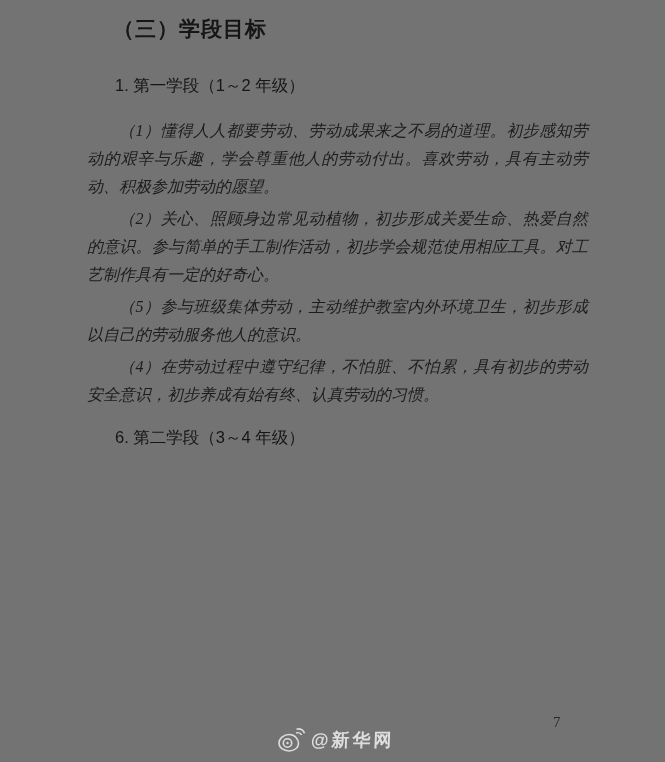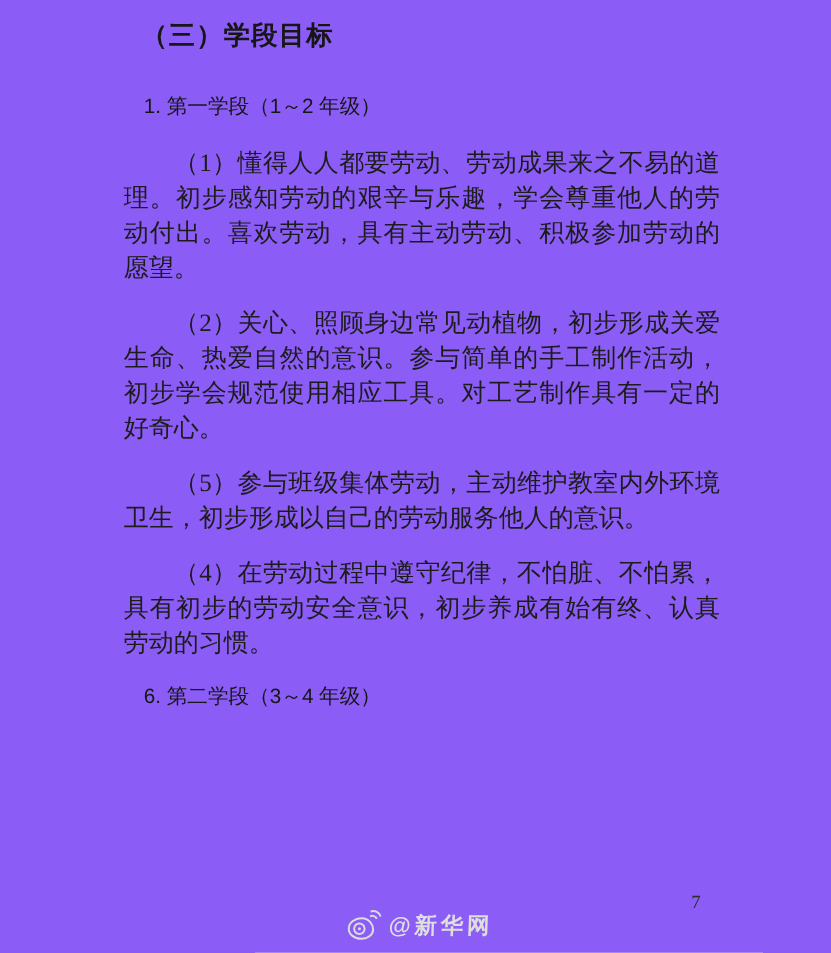--- a/index.html
+++ b/index.html
@@ -10,21 +10,21 @@
     width: 665px;
     height: 762px;
     background: #ffffff;
     font-family: "Liberation Serif", serif;
     color: #1c1c1c;
   }
   .page {
     position: relative;
     width: 665px;
     height: 762px;
-    background: #8b5cf6;
+    background: #737373;
     overflow: hidden;
   }
   .content {
     position: absolute;
     left: 83px;
     top: 0;
     width: 509px;
   }
   .doc-title {
     font-family: "Liberation Sans", sans-serif;
@@ -52,27 +52,28 @@
   .para-group {
     margin: 0;
   }
   .para-group.first {
     margin-top: 20px;
   }
   .para-group.second {
     margin-top: 18px;
   }
   p.body-para {
-    margin: 16px;
-    font-size: 20px;
+    margin: 4px;
+    font-size: 16px;
     line-height: 28px;
     text-align: justify;
     text-justify: inter-ideograph;
     text-indent: 2em;
     color: #1c1c1c;
+    font-style: italic;
   }
   .page-number {
     position: absolute;
     left: 553px;
     top: 714px;
     font-size: 15px;
     font-family: "Liberation Serif", serif;
     color: #2a2a2a;
   }
   .watermark {

